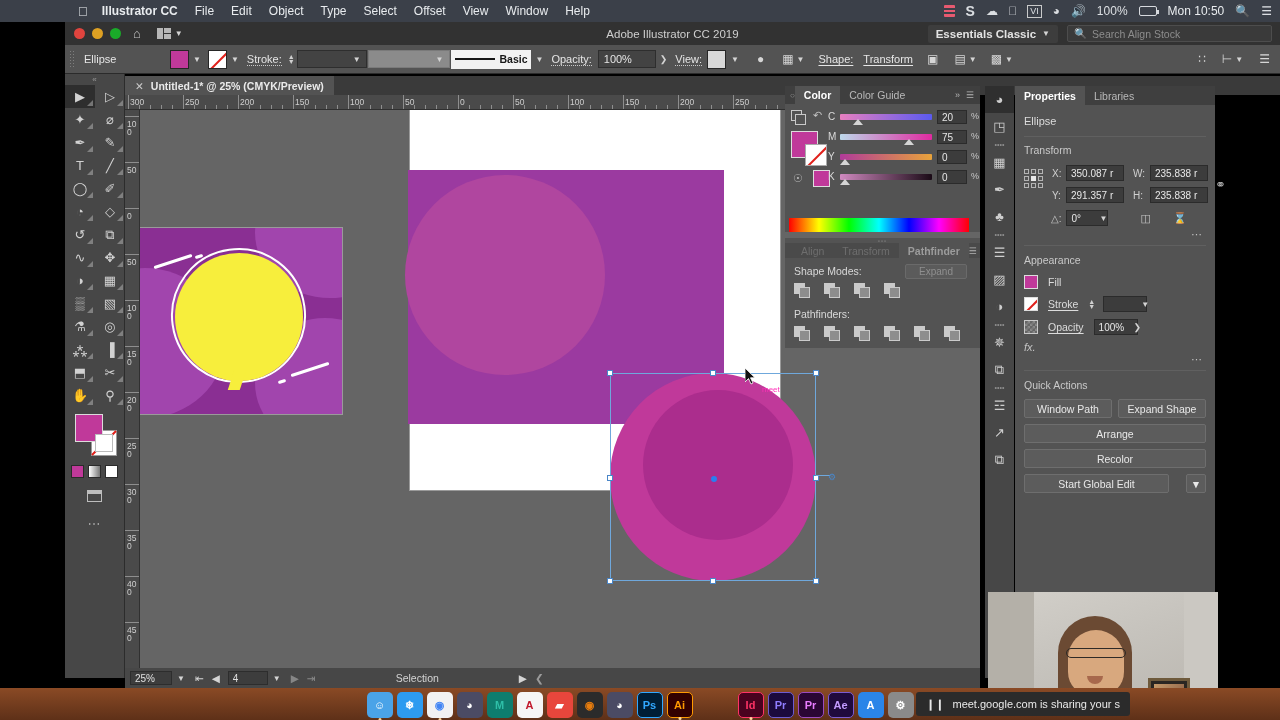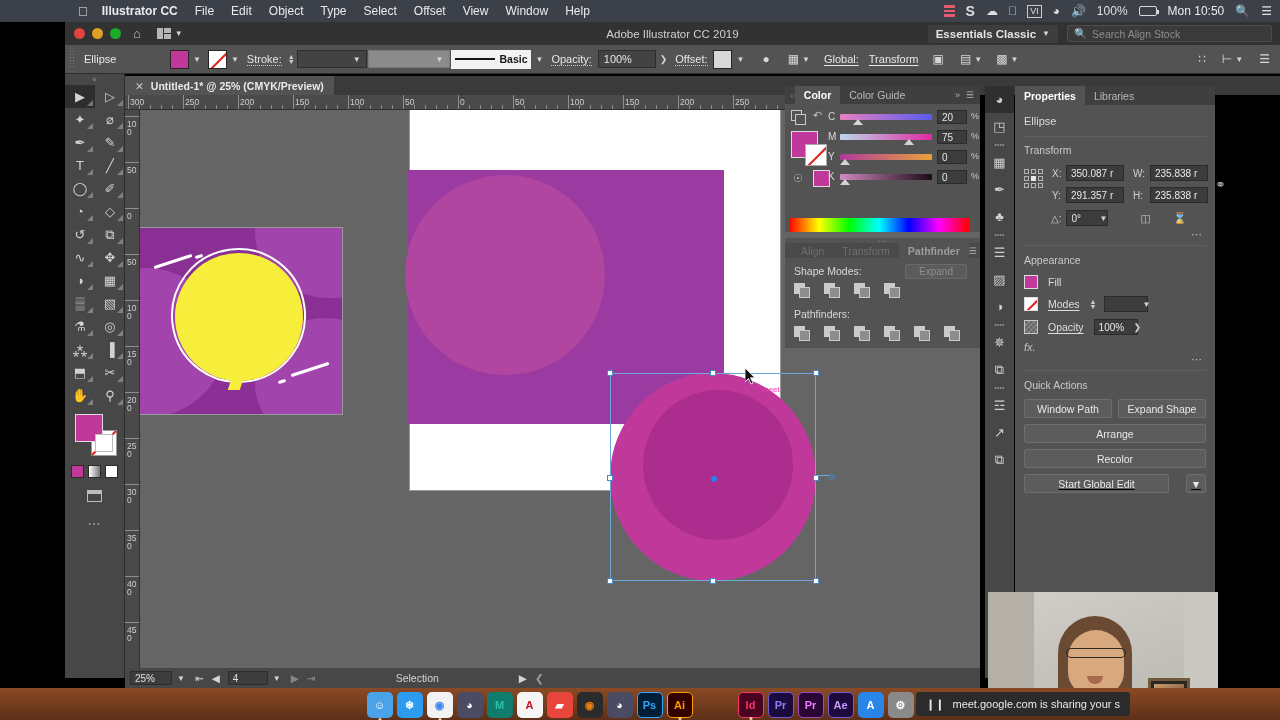--- a/index.html
+++ b/index.html
@@ -263,27 +263,27 @@
     <span class="field light" style="width:82px;"></span>
     <span class="caret" style="margin:0 8px 0 -14px;z-index:2;">▼</span>
     <span class="brushbox">
       <span class="brushline"></span>
       <span>Basic</span>
     </span>
     <span class="caret" style="margin:0 8px 0 4px;">▼</span>
     <span class="cb-label dotted" style="margin-right:6px;">Opacity:</span>
     <span class="field" style="width:58px;">100%</span>
     <span class="caret" style="margin:0 8px 0 4px;font-size:9px;">❯</span>
-    <span class="cb-label dotted" style="margin-right:5px;">Offset:</span>
+    <span class="cb-label dotted" style="margin-right:5px;">View:</span>
     <span class="sw" style="background:#d8d8d8;"></span>
     <span class="caret" style="margin:0 0 0 5px;">▼</span>
     <span class="tinyicon" style="margin-left:18px;">●</span>
     <span class="tinyicon" style="margin-left:18px;">▦</span>
     <span class="caret" style="margin-left:3px;">▼</span>
-    <span class="cb-label ul" style="margin-left:14px;">Global:</span>
+    <span class="cb-label ul" style="margin-left:14px;">Shape:</span>
     <span class="cb-label ul" style="margin-left:10px;">Transform</span>
     <span class="tinyicon" style="margin-left:14px;">▣</span>
     <span class="tinyicon" style="margin-left:16px;">▤</span>
     <span class="caret" style="margin-left:3px;">▼</span>
     <span class="tinyicon" style="margin-left:14px;">▩</span>
     <span class="caret" style="margin-left:3px;">▼</span>
     <span class="tinyicon" style="margin-left:auto;">∷</span>
     <span class="tinyicon" style="margin-left:16px;">⊢</span>
     <span class="caret" style="margin-left:3px;">▼</span>
     <span class="tinyicon" style="margin:0 10px 0 16px;">☰</span>
@@ -684,21 +684,21 @@
     <div style="padding:8px 0 0 9px;">
       <div class="sect-title">Appearance</div>
       <div style="display:flex;align-items:center;gap:10px;margin-top:9px;">
         <span style="width:14px;height:14px;background:#c0399a;border:1px solid #ddd;"></span>
         <span style="color:#dcdcdc;font-size:10.5px;">Fill</span>
       </div>
       <div style="display:flex;align-items:center;gap:10px;margin-top:7px;">
         <span style="width:14px;height:14px;background:#fff;border:1px solid #ddd;position:relative;overflow:hidden;display:inline-block;">
             <i style="position:absolute;left:-3px;top:6px;width:22px;height:2px;background:#e0201b;display:block;transform:rotate(-45deg);"></i>
           </span>
-        <span class="ul" style="color:#dcdcdc;font-size:10.5px;">Modes</span>
+        <span class="ul" style="color:#dcdcdc;font-size:10.5px;">Stroke</span>
         <span class="stepper">
             <i>▲</i>
             <i>▼</i>
           </span>
         <span class="pfield" style="width:44px;margin-left:-4px;"></span>
         <span class="caret" style="margin-left:-16px;z-index:2;">▼</span>
       </div>
       <div style="display:flex;align-items:center;gap:10px;margin-top:7px;">
         <span style="width:14px;height:14px;border:1px solid #c9c9c9;background-image:linear-gradient(45deg,#8a8a8a 25%,transparent 25%,transparent 75%,#8a8a8a 75%),linear-gradient(45deg,#8a8a8a 25%,#666 25%,#666 75%,#8a8a8a 75%);background-size:5px 5px;background-position:0 0,2.5px 2.5px;"></span>
         <span class="ul" style="color:#dcdcdc;font-size:10.5px;">Opacity</span>
@@ -711,21 +711,21 @@
     <div style="height:1px;background:#606060;margin:4px 9px 0;"></div>
 
     <div style="padding:8px 9px 0 9px;">
       <div class="sect-title">Quick Actions</div>
       <div style="display:flex;gap:6px;margin-top:8px;">
         <span class="qa" style="flex:1;">Window Path</span>
         <span class="qa" style="flex:1;">Expand Shape</span>
       </div>
       <div class="qa" style="margin-top:6px;">Arrange</div>
       <div class="qa" style="margin-top:6px;">Recolor</div>
-      <div style="display:flex;gap:17px;margin-top:6px;text-decoration:underline;">
+      <div style="display:flex;gap:17px;margin-top:6px;">
         <span class="qa" style="flex:1;">Start Global Edit</span>
         <span class="qa" style="width:20px;">▼</span>
       </div>
     </div>
   </div>
 
   <div class="statusbar">
     <span class="sbfield" style="width:42px;margin-left:5px;">25%</span>
     <span class="caret" style="margin:0 10px 0 5px;">▼</span>
     <span style="margin-right:8px;">⇤</span>

